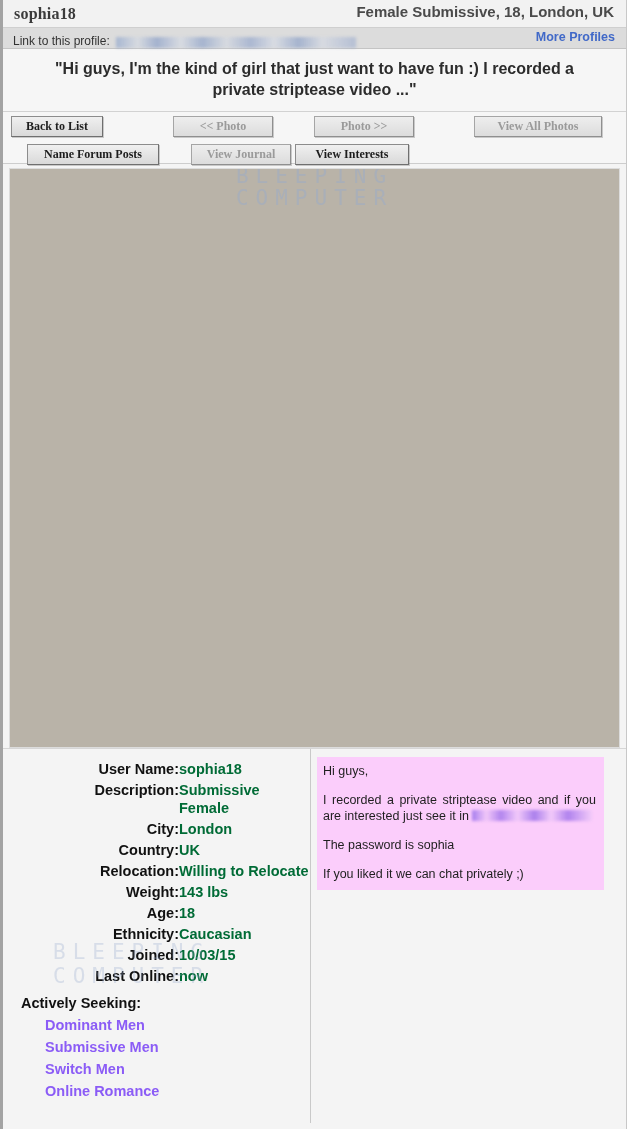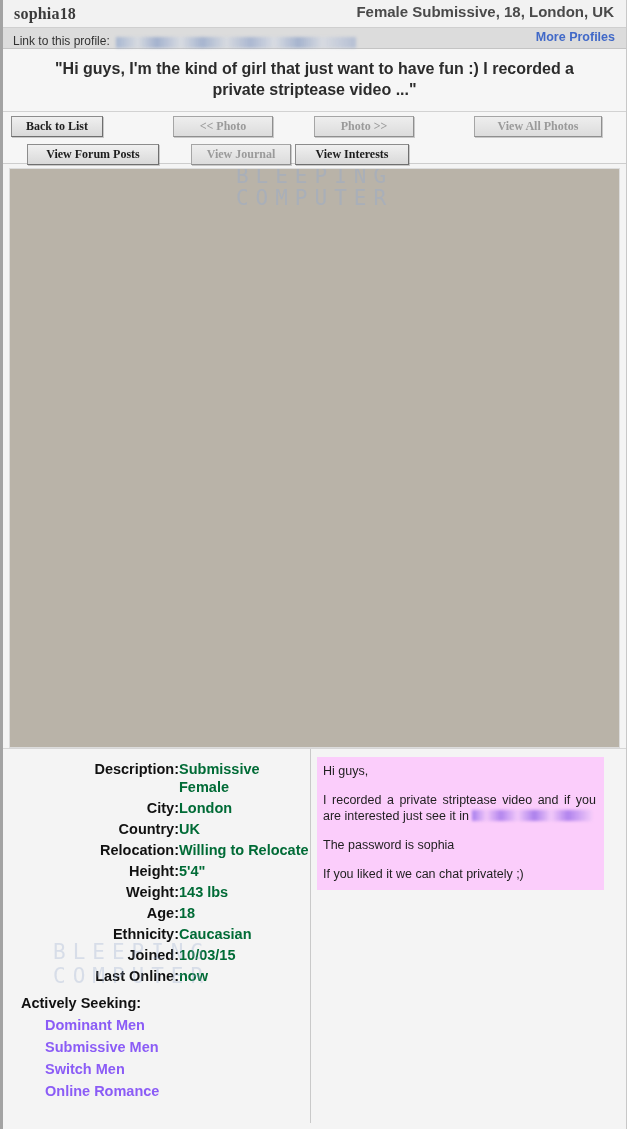--- a/index.html
+++ b/index.html
@@ -256,55 +256,55 @@
     <span class="more-profiles">More Profiles</span>
   </div>
 
   <div class="quote">"Hi guys, I'm the kind of girl that just want to have fun :) I recorded a private striptease video ..."</div>
 
   <div class="toolbar">
     <div class="btn" id="b-back">Back to List</div>
     <div class="btn disabled" id="b-prev">&lt;&lt; Photo</div>
     <div class="btn disabled" id="b-next">Photo &gt;&gt;</div>
     <div class="btn disabled" id="b-all">View All Photos</div>
-    <div class="btn" id="b-forum">View Forum Posts</div>
+    <div class="btn" id="b-forum">Name Forum Posts</div>
     <div class="btn disabled" id="b-journal">View Journal</div>
     <div class="btn" id="b-interests">View Interests</div>
   </div>
 
   <div class="photo-wrap">
     <div class="photo"></div>
     <div class="watermark wm-top">BLEEPING</div>
     <div class="watermark wm-bot">COMPUTER</div>
   </div>
 
   <div class="info">
 
     <div class="info-left">
       <table class="details">
         <tbody>
           <tr>
+              <td class="k">User Name:</td>
+              <td class="v">sophia18</td>
+            </tr>
+          <tr>
               <td class="k">Description:</td>
               <td class="v">Submissive Female</td>
             </tr>
           <tr>
               <td class="k">City:</td>
               <td class="v">London</td>
             </tr>
           <tr>
               <td class="k">Country:</td>
               <td class="v">UK</td>
             </tr>
           <tr>
               <td class="k">Relocation:</td>
               <td class="v">Willing to Relocate</td>
-            </tr>
-          <tr>
-              <td class="k">Height:</td>
-              <td class="v">5'4"</td>
             </tr>
           <tr>
               <td class="k">Weight:</td>
               <td class="v">143 lbs</td>
             </tr>
           <tr>
               <td class="k">Age:</td>
               <td class="v">18</td>
             </tr>
           <tr>

